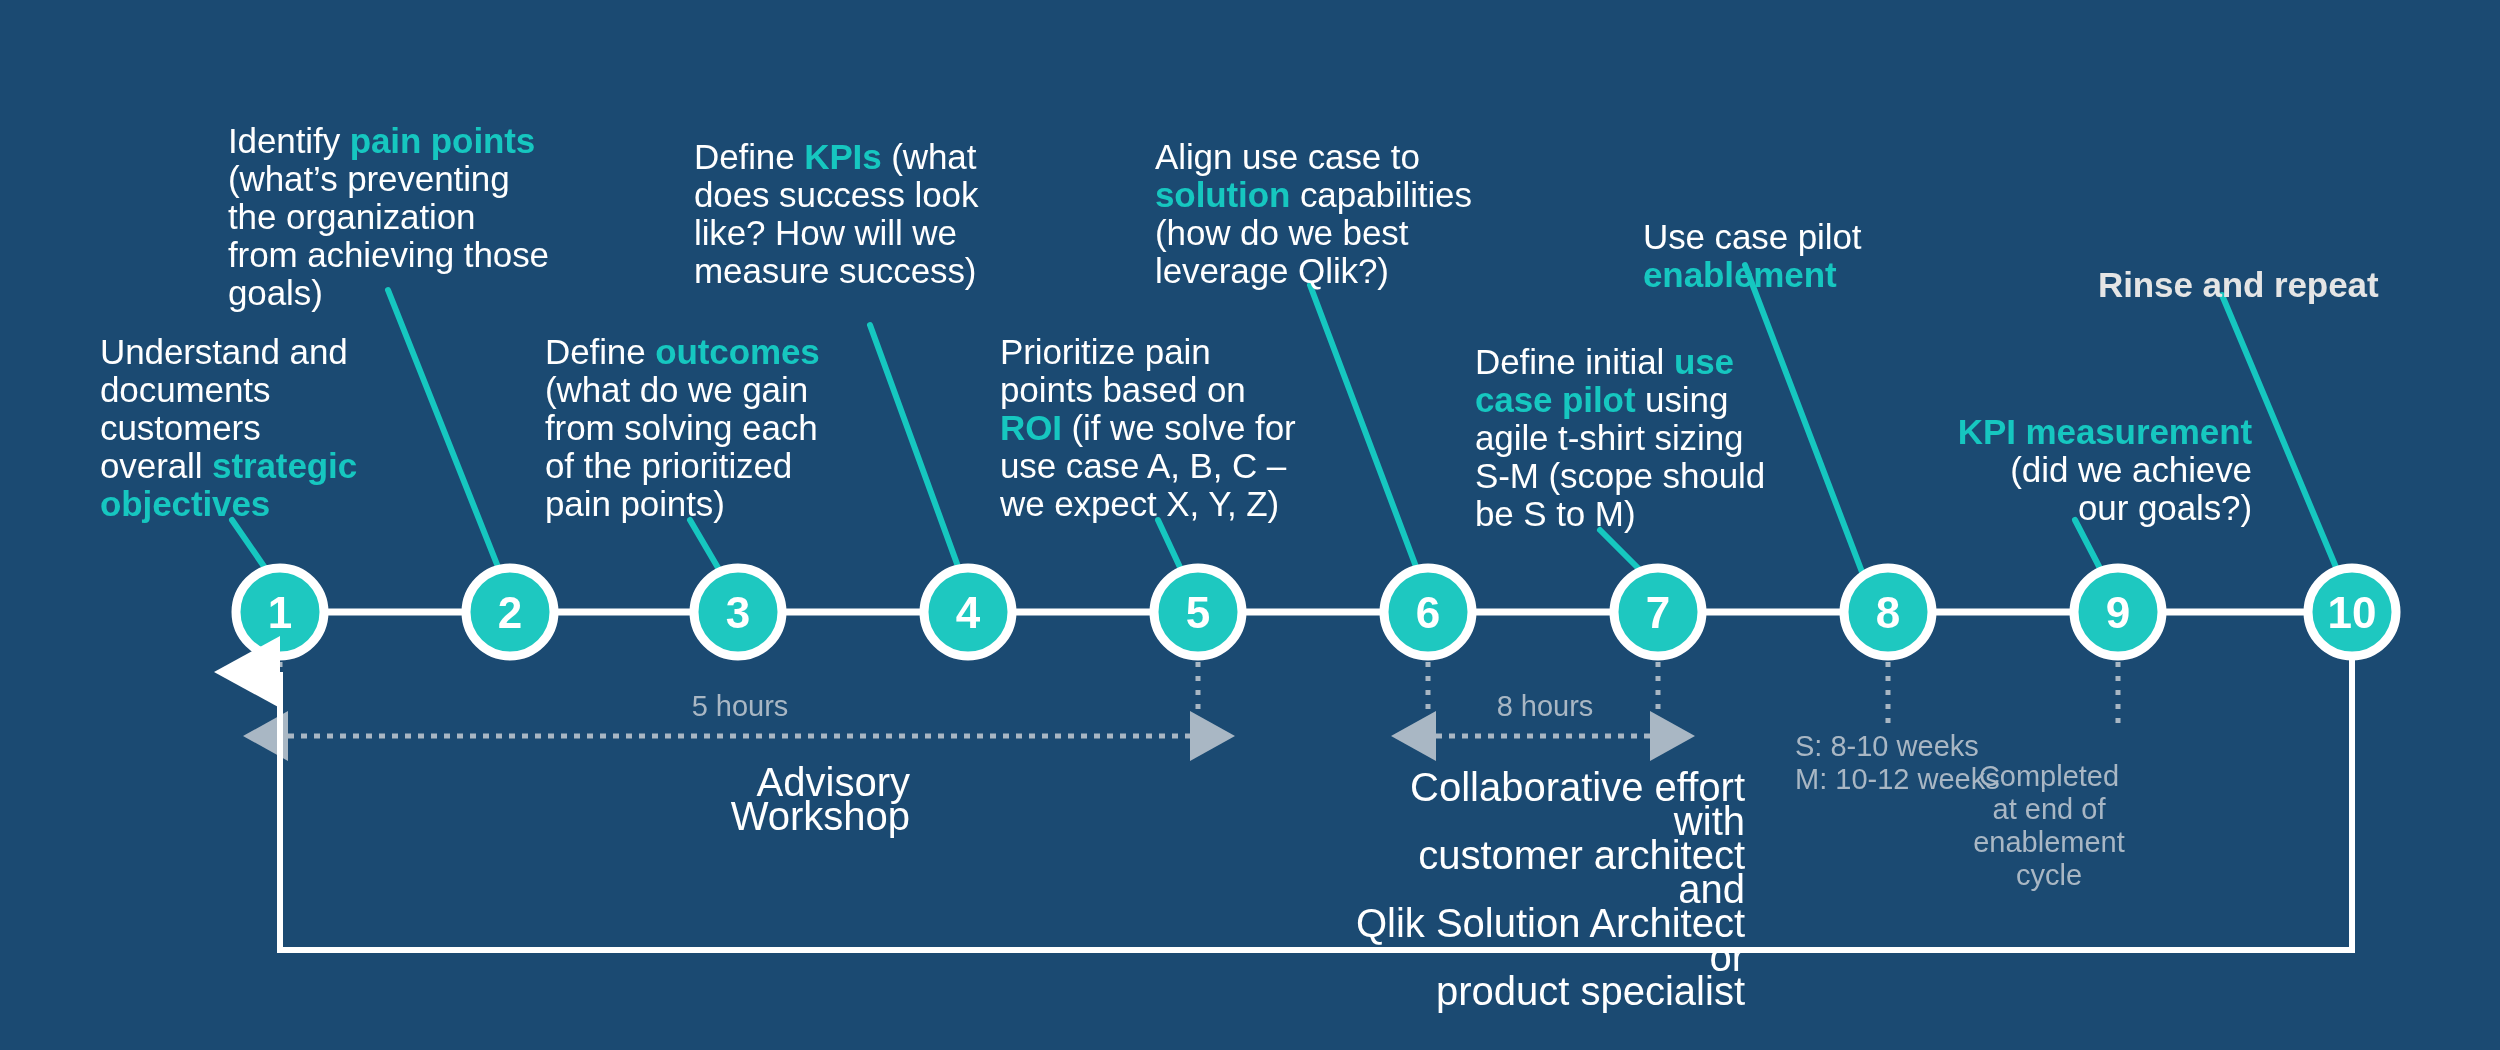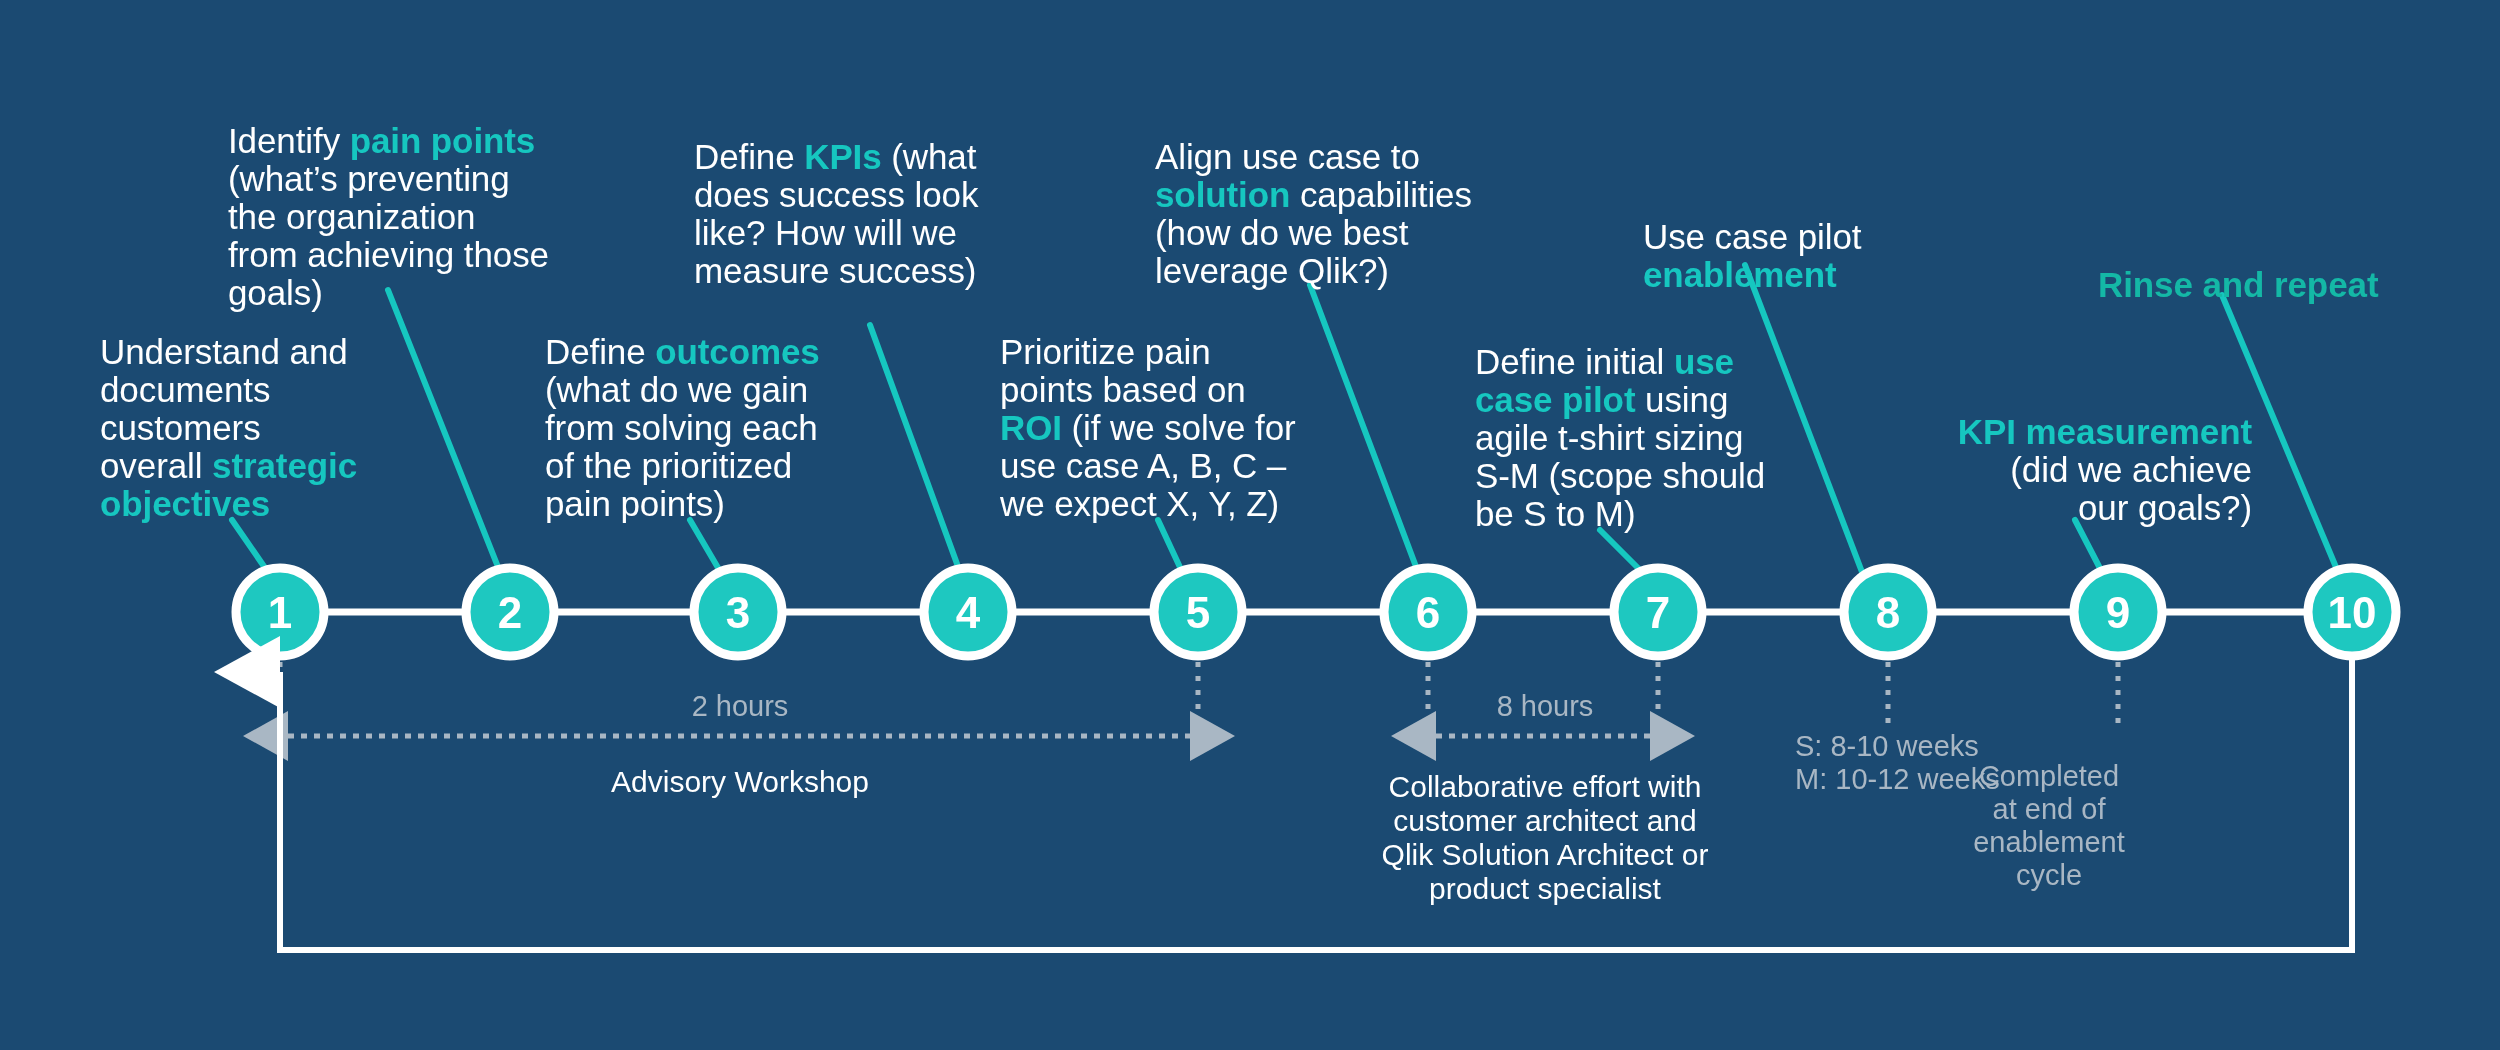--- a/index.html
+++ b/index.html
@@ -29,37 +29,37 @@
     line-height: 38px;
     font-weight: 400;
     white-space: pre-line;
     letter-spacing: -0.1px;
   }
   .callout .hl {
     color: #16c7c0;
     font-weight: 700;
   }
   .callout.allhl {
-    color: #14b8a6;
+    color: #e5e5e5;
     font-weight: 700;
   }
   .muted {
     position: absolute;
     color: #a9b7c4;
     font-size: 29px;
     line-height: 33px;
     white-space: pre-line;
   }
   .whitenote {
     position: absolute;
     color: #ffffff;
-    font-size: 30px;
+    font-size: 40px;
     line-height: 34px;
     white-space: pre-line;
-    text-align: center;
+    text-align: right;
   }
   .ctr { text-align: center; }
   .node-num {
     font-family: "Liberation Sans", sans-serif;
     font-size: 44px;
     font-weight: 700;
     fill: #ffffff;
   }
 </style>
 </head>
@@ -221,21 +221,21 @@
   <div class="callout" style="left:1932px; top:375px; width:320px;text-align:right;">
     <span class="hl">KPI measurement</span><span>
 (did we achieve
 our goals?)</span>
   </div>
 
   <div class="callout allhl" style="left:2098px; top:228px; width:340px;">
     <span>Rinse and repeat</span>
   </div>
 
-  <div class="muted ctr" style="left:620px; top:690px; width:240px;">2 hours</div>
+  <div class="muted ctr" style="left:620px; top:690px; width:240px;">5 hours</div>
 
   <div class="whitenote" style="left:570px; top:765px; width:340px;">Advisory Workshop</div>
 
   <div class="muted ctr" style="left:1425px; top:690px; width:240px;">8 hours</div>
 
   <div class="whitenote" style="left:1345px; top:770px; width:400px;">Collaborative effort with
 customer architect and
 Qlik Solution Architect or
 product specialist</div>
 

